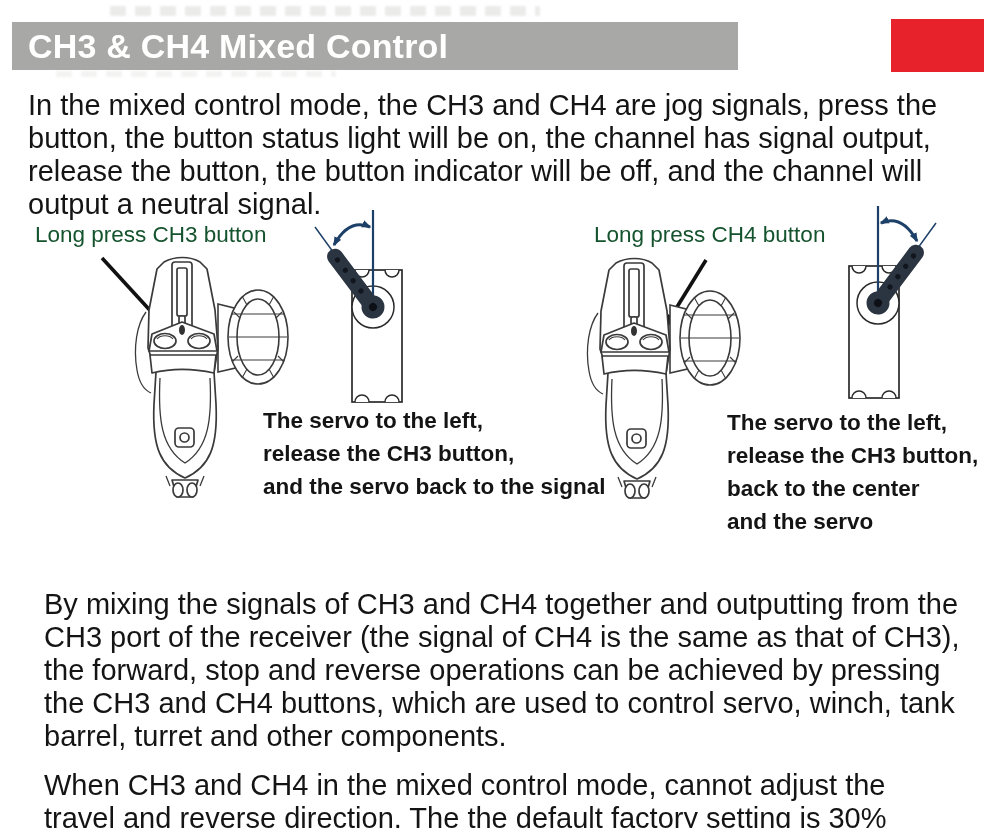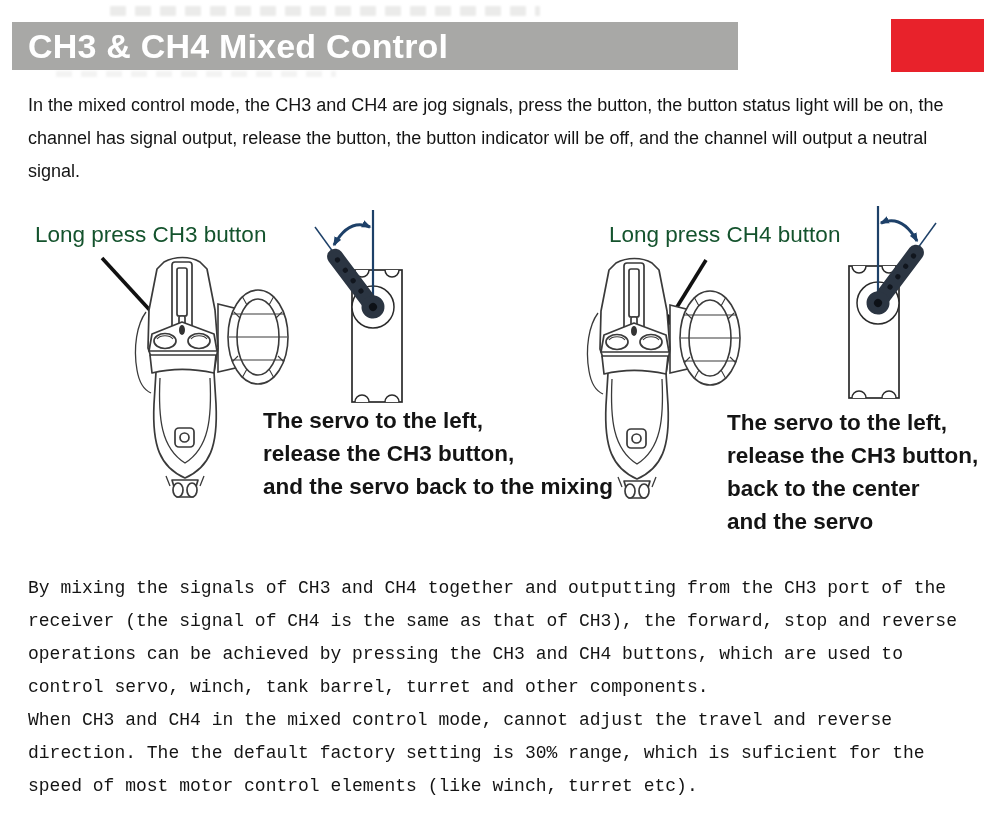--- a/index.html
+++ b/index.html
@@ -8,24 +8,24 @@
   .abs{position:absolute;}
   
   #title-bar{left:12px;top:22px;width:726px;height:48px;background:#a8a8a6;
              display:flex;align-items:center;padding-left:16px;box-sizing:border-box;}
   #title-bar .t{color:#ffffff;font-size:34px;font-weight:700;letter-spacing:.2px;white-space:nowrap;}
   #red-block{left:891px;top:19px;width:93px;height:53px;background:#e8222b;}
   
   .ghost{background:repeating-linear-gradient(90deg,#d9d9d7 0 16px,transparent 16px 25px);
          filter:blur(1px);}
   
-  .para{font-size:18px;line-height:33px;color:#141414;}
+  .para{font-size:29px;line-height:33px;color:#141414;}
   #intro{left:28px;top:89px;width:948px;}
   #body-text{left:28px;top:572px;width:952px;}
-  #body-text p{margin:0;font-family:Liberation Mono, monospace;}
+  #body-text p{margin:16px;}
   .fig-label{font-size:22.5px;white-space:nowrap;color:#14532d;}
   .caption{font-size:22.5px;line-height:33px;color:#141414;font-weight:bold;}
   .caption div{white-space:nowrap;}
 </style>
 </head>
 <body>
 
 <svg width="0" height="0" style="position:absolute" aria-hidden="true">
   <defs>
     <marker id="ahb" markerUnits="userSpaceOnUse" markerWidth="18" markerHeight="14" refX="14" refY="6" orient="auto">
@@ -107,24 +107,24 @@
   </svg>
   <svg class="abs" style="left:130px;top:252px" width="160" height="250" viewBox="0 0 160 250">
     <use href="#tx"></use>
   </svg>
   <svg class="abs" style="left:304px;top:200px" width="115" height="205" viewBox="0 0 115 205">
     <use href="#servo"></use>
   </svg>
   <div class="abs caption" style="left:263px;top:404px">
     <div>The servo to the left,</div>
     <div>release the CH3 button,</div>
-    <div>and the servo back to the mixing</div>
+    <div>and the servo back to the signal</div>
   </div>
 
-  <div class="abs fig-label" style="left:609px;top:222px">Long press CH4 button</div>
+  <div class="abs fig-label" style="left:594px;top:222px">Long press CH4 button</div>
   <svg class="abs" style="left:648px;top:254px" width="70" height="85" viewBox="0 0 70 85">
     <line x1="58" y1="6" x2="16" y2="74" stroke="#111" stroke-width="3.6" marker-end="url(#ahb)"></line>
   </svg>
   <svg class="abs" style="left:582px;top:253px" width="160" height="250" viewBox="0 0 160 250">
     <use href="#tx"></use>
   </svg>
   <svg class="abs" style="left:832px;top:196px" width="115" height="205" viewBox="0 0 115 205">
     <use href="#servo" transform="translate(115,0) scale(-1,1)"></use>
   </svg>
   <div class="abs caption" style="left:727px;top:406px">

